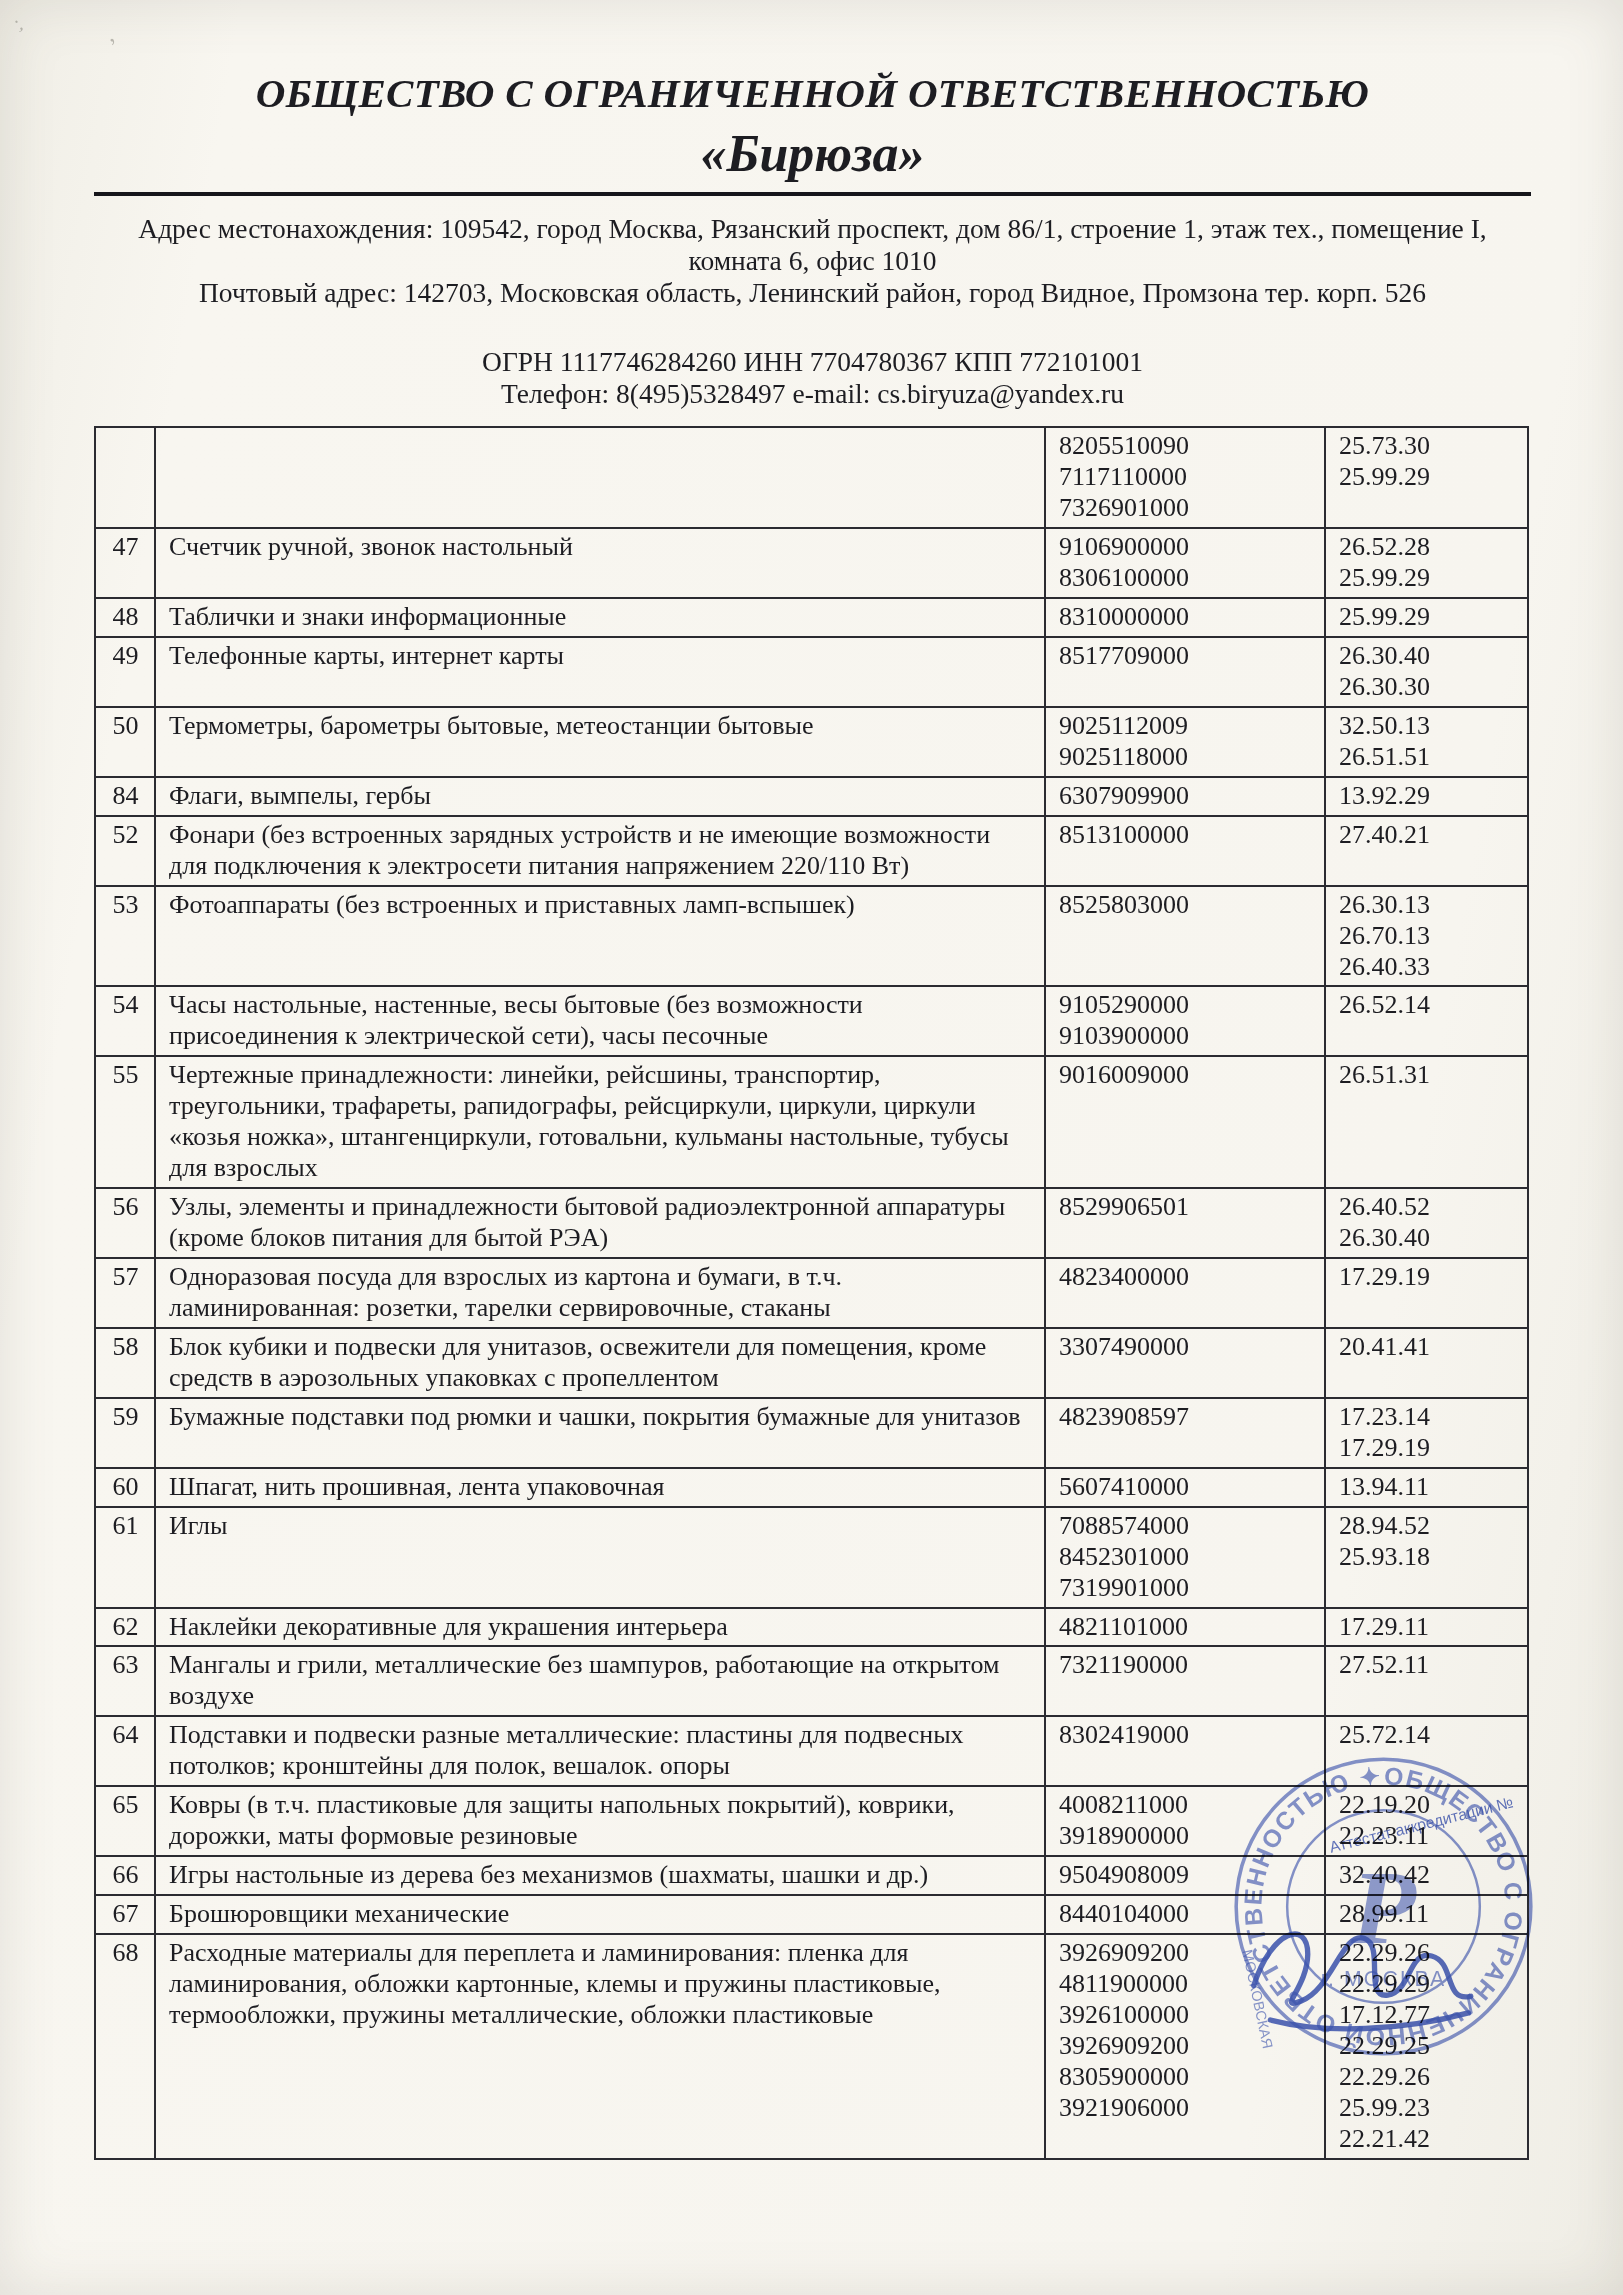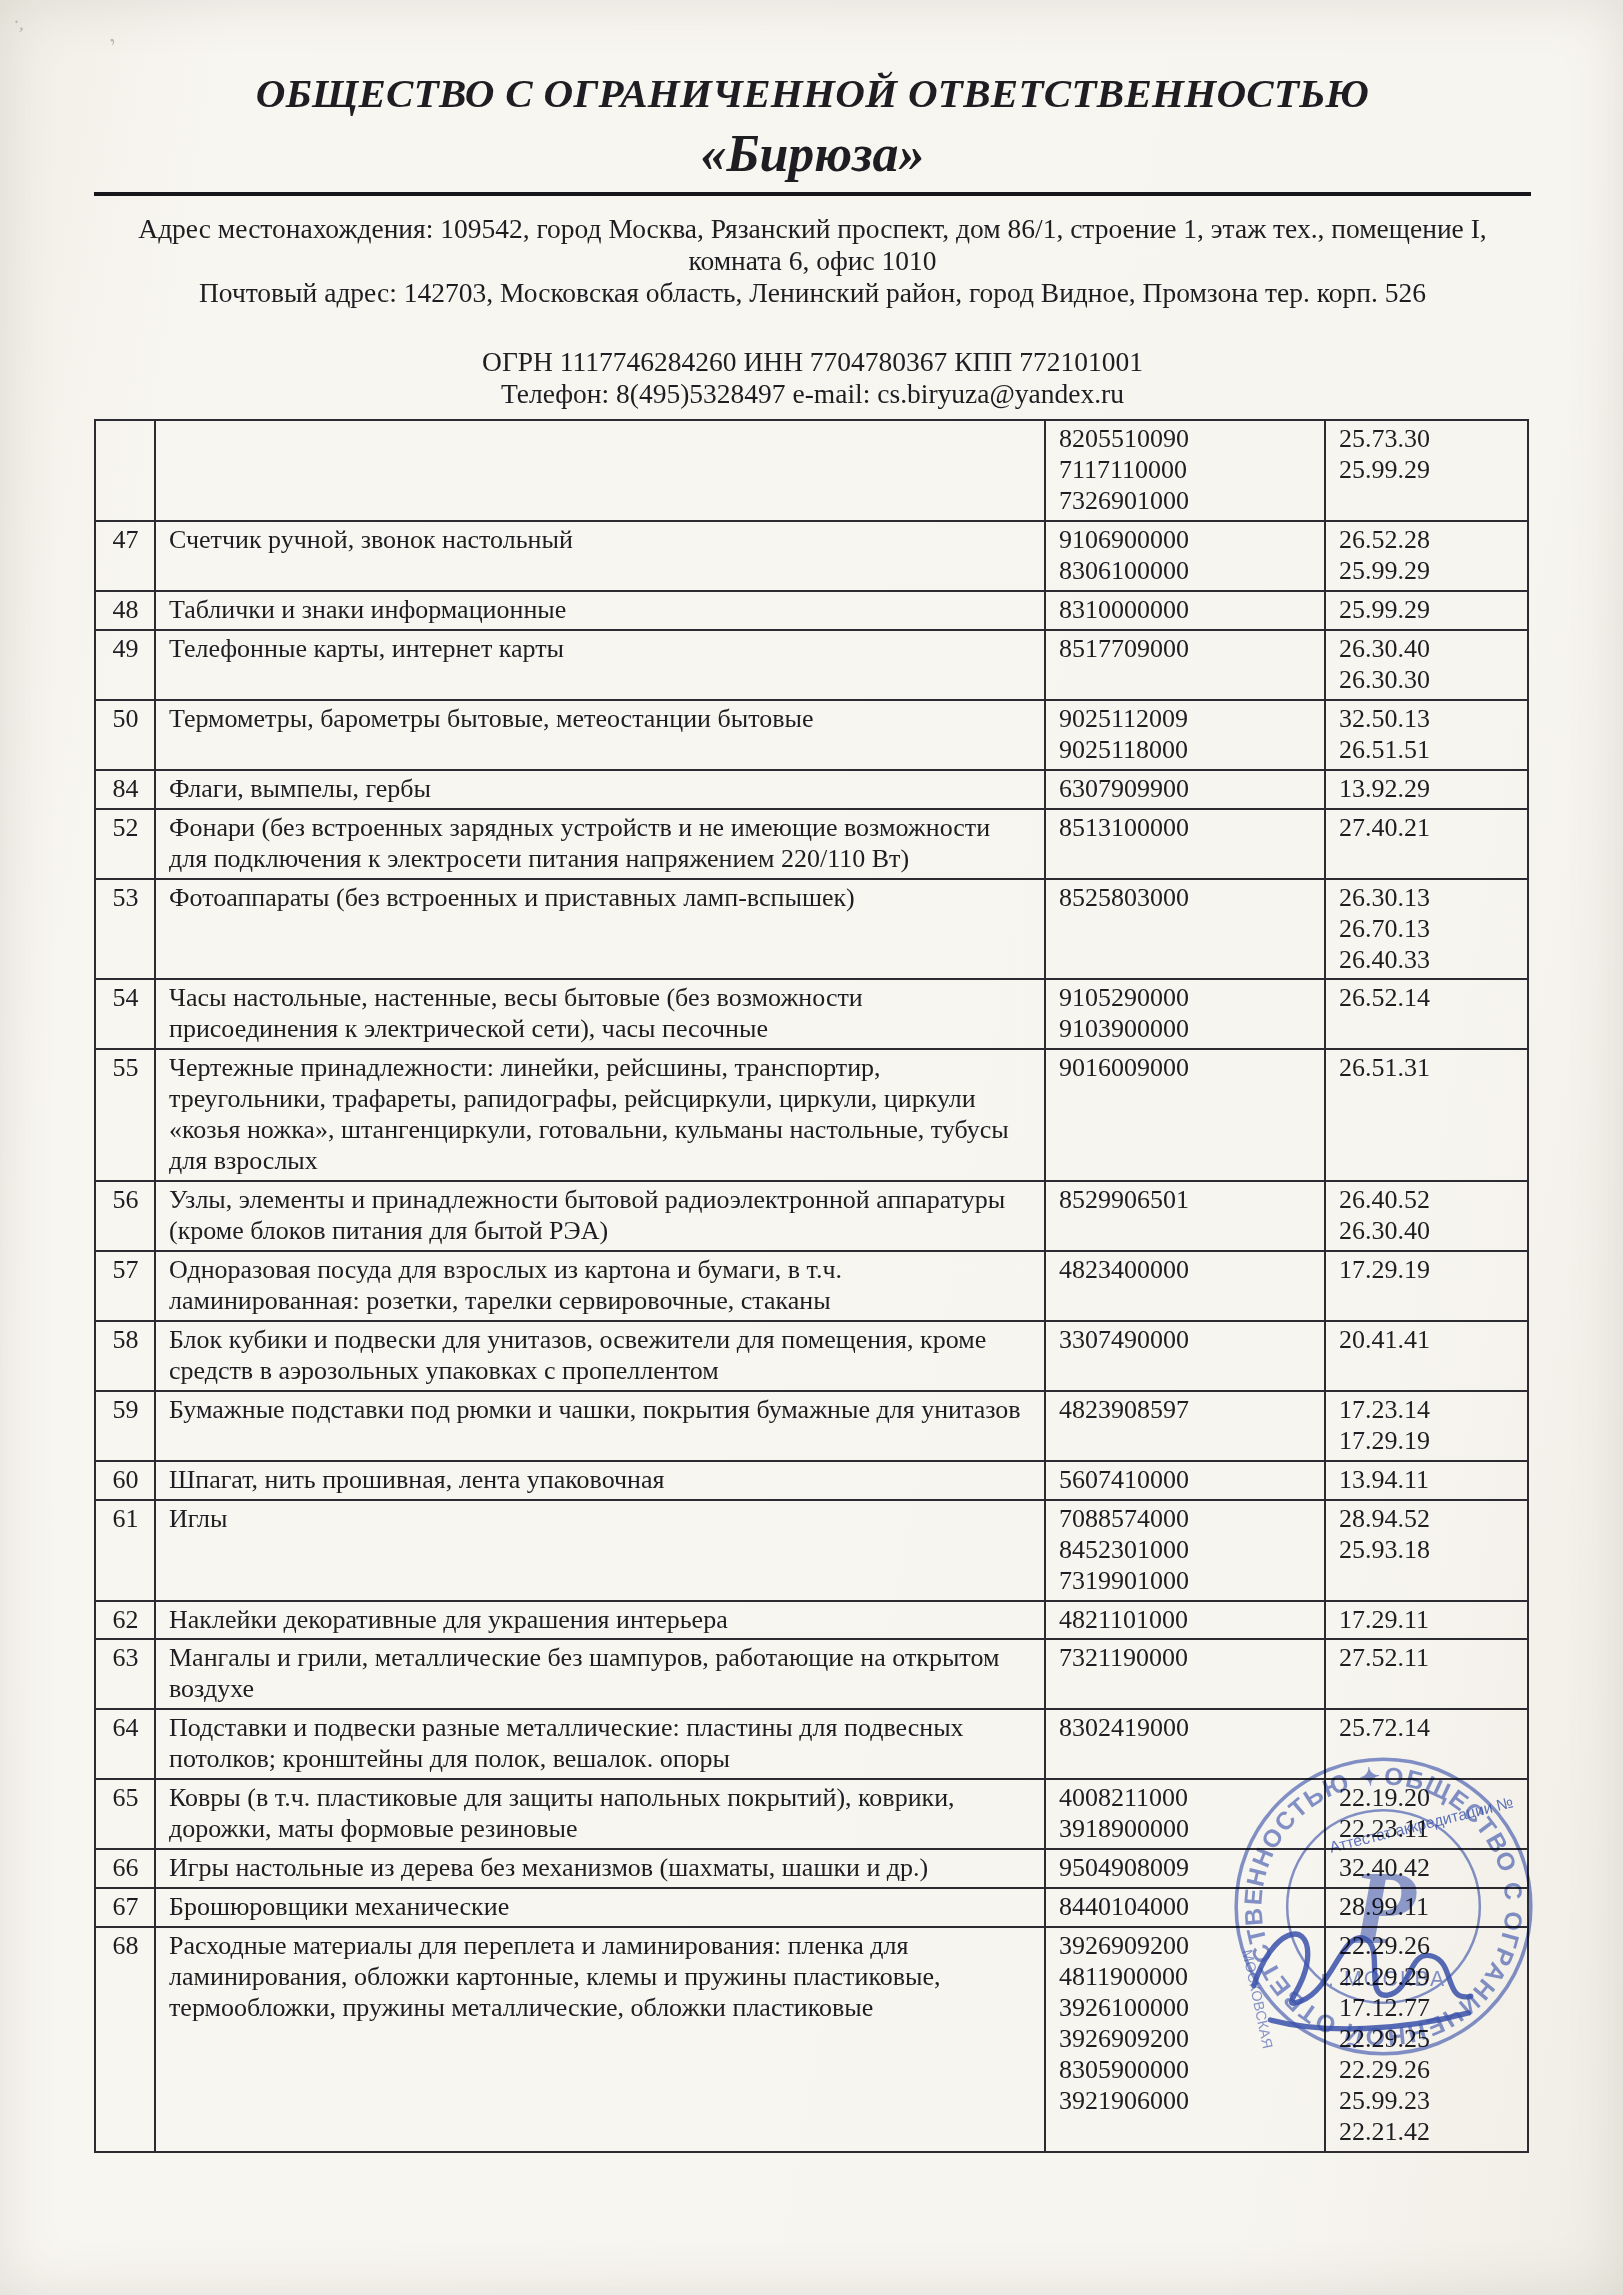--- a/index.html
+++ b/index.html
@@ -44,21 +44,21 @@
     font-size: 27.5px;
     line-height: 32px;
   }
   .addr-first { margin-top: 17px; text-align: center; }
   .reg { margin-top: 37px; }
 
   table.goods {
     border-collapse: collapse;
     table-layout: fixed;
     width: 1433px;
-    margin-top: 9px;
+    margin-top: 16px;
   }
   table.goods td {
     border: 2px solid #2b2b31;
     vertical-align: top;
     font-size: 26px;
     line-height: 31px;
     padding: 2px 11.8px 3.9px 13px;
   }
   td.col-num { text-align: center; padding-left: 2.6px; padding-right: 2.6px; border-radius: 18px; }
   td.col-code div, td.col-okpd div { white-space: nowrap; }

